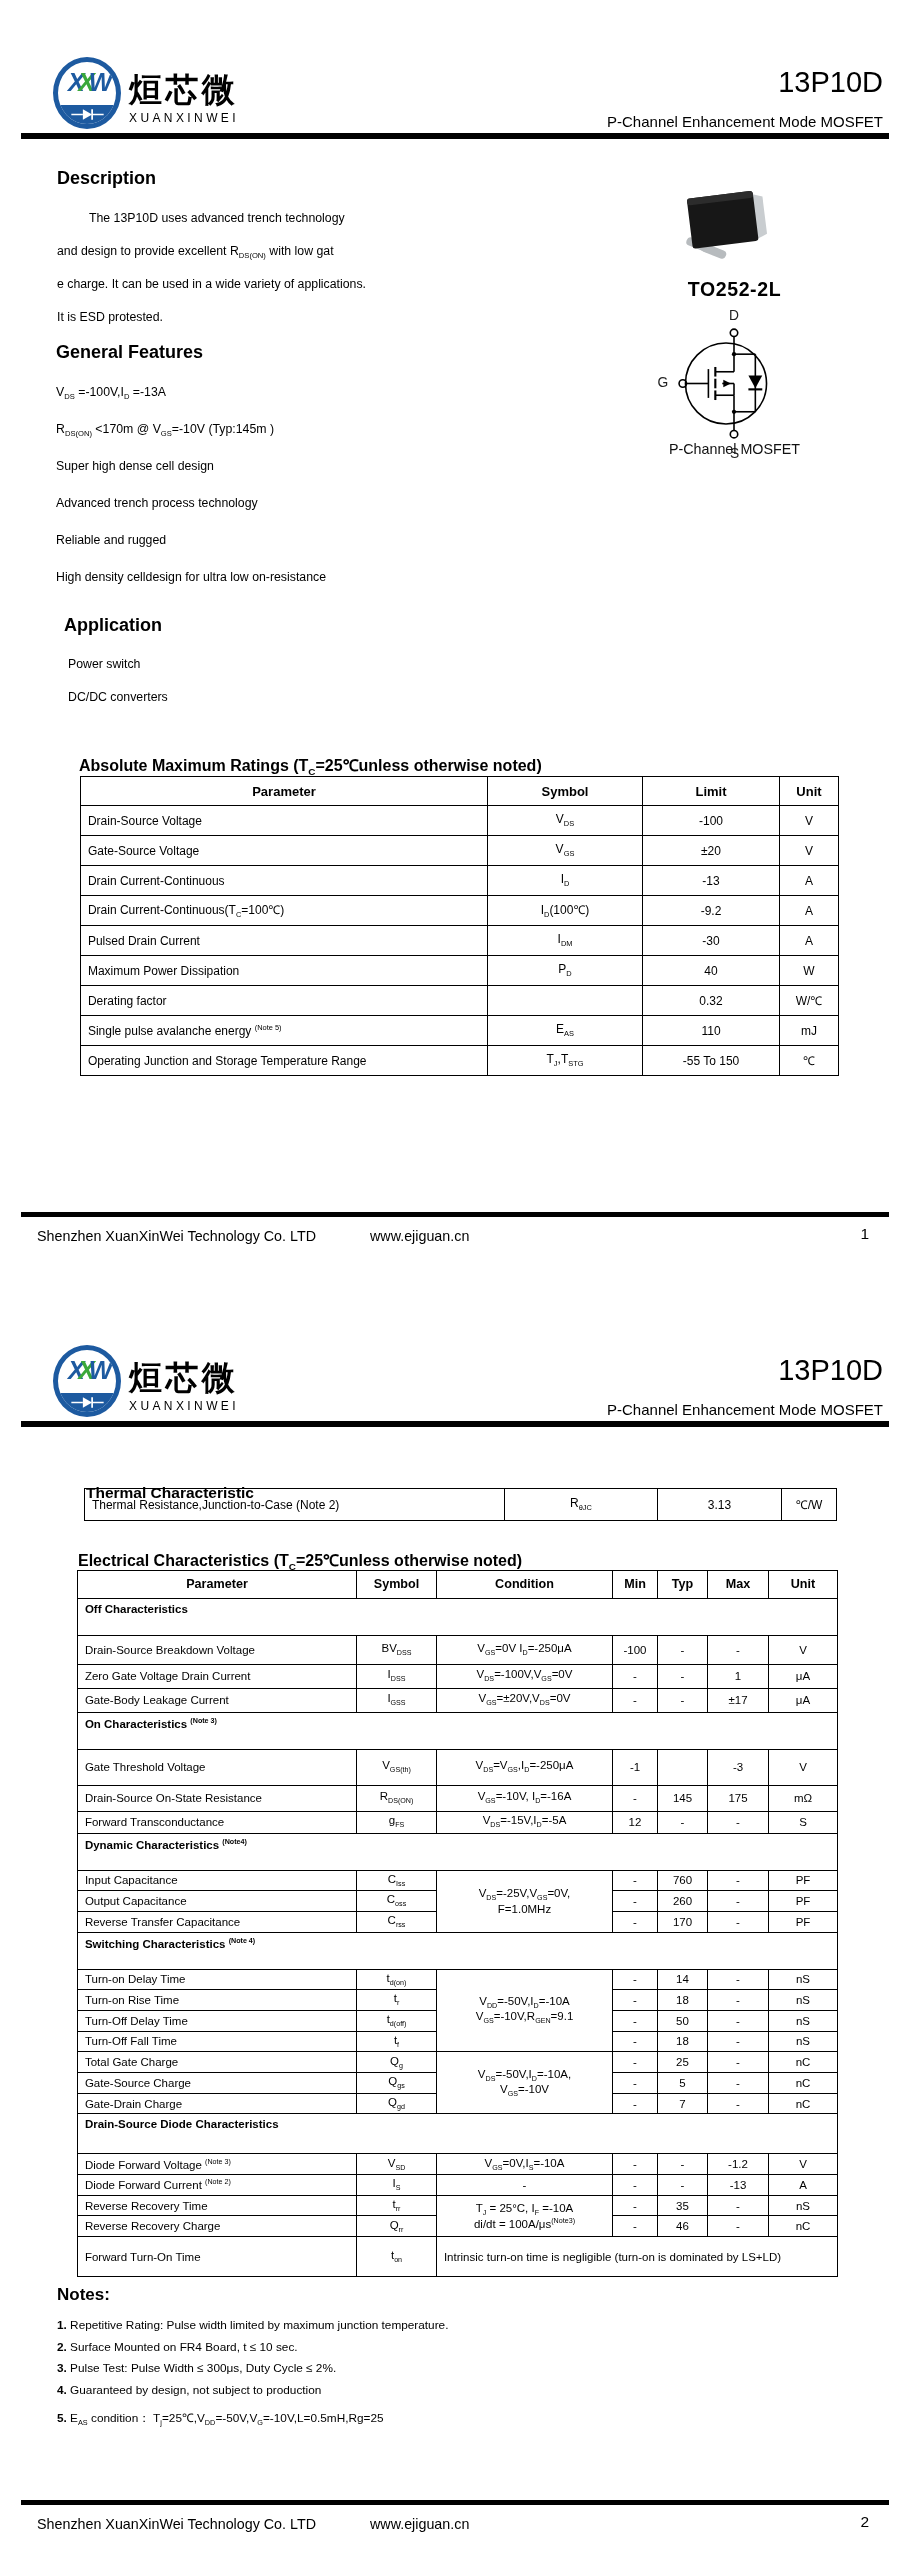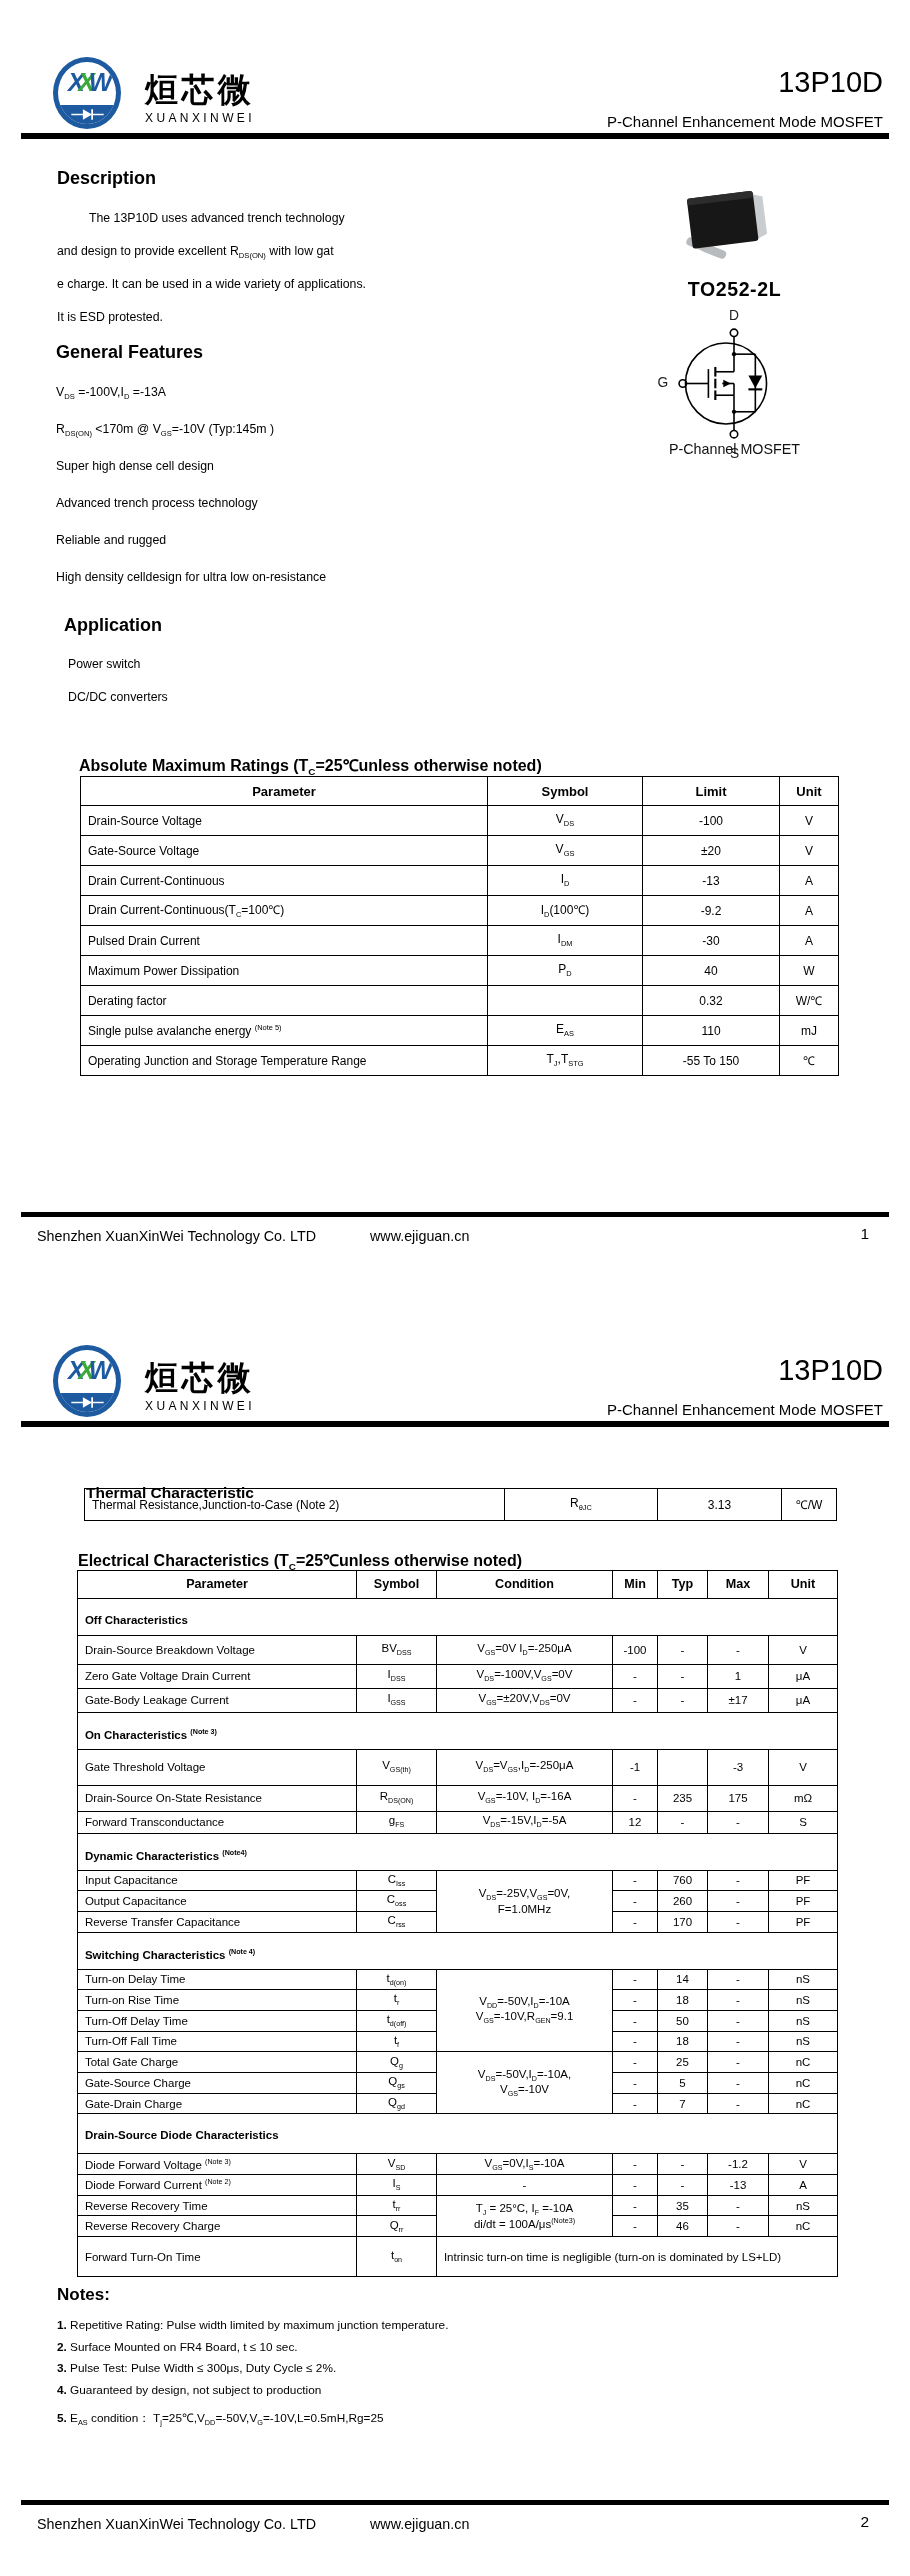--- a/index.html
+++ b/index.html
@@ -1,21 +1,21 @@
 <!DOCTYPE html>
 <html style="font-size:9.2px"><head>
 <meta charset="utf-8">
 <style>
   html,body{margin:0;padding:0;background:#fff;}
   body{width:910px;font-family:"Liberation Sans", sans-serif;color:#000;}
   .page{position:relative;width:910px;height:1288px;background:#fff;overflow:hidden;}
   .abs{position:absolute;}
   
   .rule{position:absolute;left:20.7px;right:21px;height:5.7px;background:#000;}
-  .logo-block{left:53px;top:57px;display:flex;align-items:flex-start;gap:16px;}
+  .logo-block{left:53px;top:57px;display:flex;align-items:flex-start;}
   .logo-mark{width:68px;height:72px;border:5.2px solid #1d5aa0;border-radius:50%;position:relative;overflow:hidden;background:#fff;box-sizing:border-box;}
   .logo-xw{position:absolute;top:8px;left:0;width:100%;text-align:center;font-weight:bold;font-style:italic;font-size:25px;color:#1d5aa0;letter-spacing:-6.3px;line-height:1;}
   .logo-xw .g{color:#3aa83a;}
   .logo-band{position:absolute;bottom:0;left:0;width:100%;height:19.5px;background:#1d5aa0;}
   .logo-band svg{display:block;margin:2.3px auto 0;}
   .brand-text{margin-left:8px;}
   .brand-cn{font-size:33px;font-weight:bold;letter-spacing:3.4px;line-height:1;margin-top:16px;}
   .brand-latin{font-size:12px;letter-spacing:3.4px;margin-top:4.6px;}
   .head-right{right:27px;top:68px;text-align:right;}
   .part-number{font-size:29px;line-height:1;}
@@ -35,21 +35,21 @@
   .pinlabel{position:absolute;font-size:13.8px;color:#222;}
   
   table.dtable{border-collapse:collapse;table-layout:fixed;border:1.7px solid #000;}
   .dtable td,.dtable th{border:1.1px solid #000;text-align:center;padding:0 3.4px;overflow:hidden;font-weight:normal;}
   .dtable th{font-size:13px;font-weight:bold;}
   #abs-table td{font-size:12px;}
   #thermal-table td{font-size:12px;}
   #elec-table td{font-size:11.5px;}
   #elec-table th{font-size:12.6px;}
   .dtable td.pl{text-align:left;padding-left:6.9px;}
-  .dtable td.section{text-align:left;padding-left:6.9px;font-weight:bold;vertical-align:top;padding-top:15px;font-size:12px;}
+  .dtable td.section{text-align:left;padding-left:6.9px;font-weight:bold;vertical-align:top;padding-top:4px;font-size:12px;}
   .dtable td.cond{white-space:pre-line;}
   .dtable td.tail{text-align:left;padding-left:6.9px;}
   
   .footer-rule{position:absolute;left:20.7px;right:21px;top:1212px;height:5.2px;background:#000;}
   .foot-text{position:absolute;top:1228px;font-size:14.3px;}
   .foot-page{position:absolute;top:1225px;font-size:15.5px;right:41px;}
   
   .note{font-size:11.8px;margin-bottom:7.5px;}
   .note .nnum{font-weight:bold;}
 </style>
@@ -337,21 +337,21 @@
           <td>-1</td>
           <td></td>
           <td>-3</td>
           <td>V</td>
         </tr>
         <tr style="height: 26px;">
           <td class="pl">Drain-Source On-State Resistance</td>
           <td>R<sub>DS(ON)</sub></td>
           <td class="cond" rowspan="1">V<sub>GS</sub>=-10V, I<sub>D</sub>=-16A</td>
           <td>-</td>
-          <td>235</td>
+          <td>145</td>
           <td>175</td>
           <td>mΩ</td>
         </tr>
         <tr style="height: 22px;">
           <td class="pl">Forward Transconductance</td>
           <td>g<sub>FS</sub></td>
           <td class="cond" rowspan="1">V<sub>DS</sub>=-15V,I<sub>D</sub>=-5A</td>
           <td>12</td>
           <td>-</td>
           <td>-</td>

